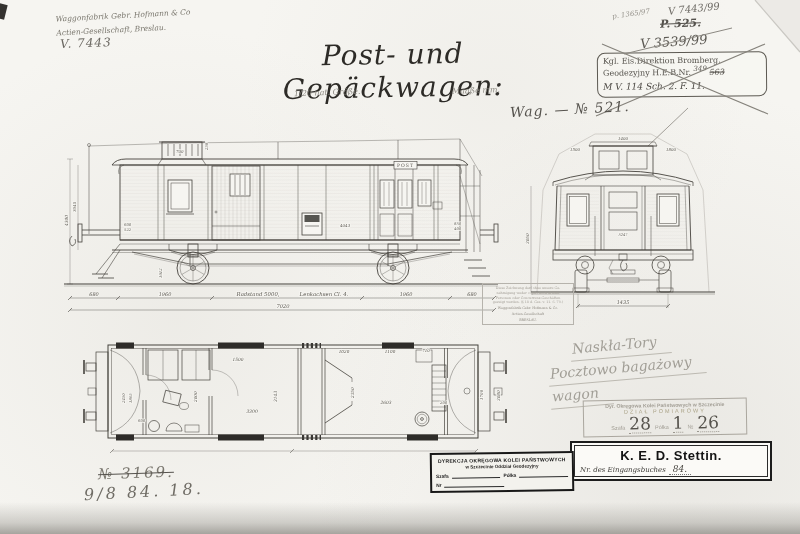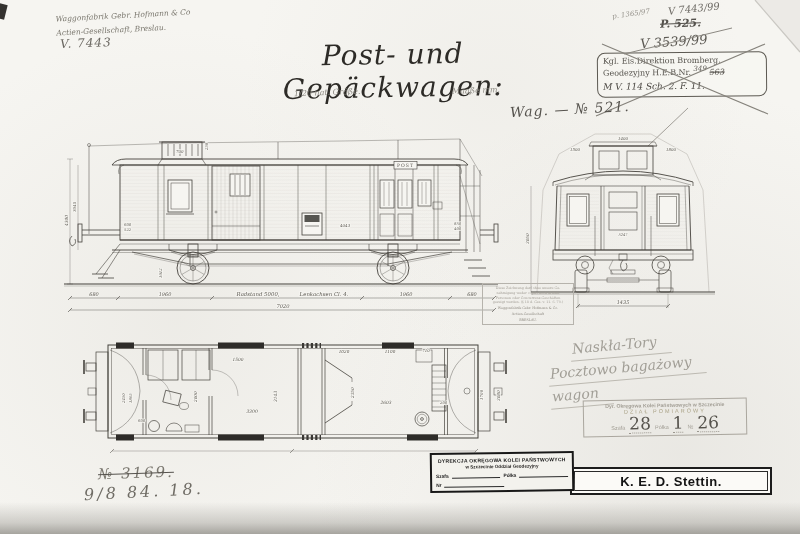--- a/index.html
+++ b/index.html
@@ -35,21 +35,21 @@
   .polish span{display:inline-block;border-bottom:1px solid #bcb9b1;padding:0 14px 1px 2px;}
   .polish .l1{margin-left:24px;}
   .polish .l3{margin-left:0px;}
   .stampP{left:583px;top:399px;width:154px;border:1px solid #aaa69e;padding:2px 4px;
     color:#a39f96;text-align:center;transform:rotate(-1deg);font-family:"Liberation Sans",sans-serif;}
   .stampP .p1{font-size:5.2px;font-weight:bold;}
   .stampP .p2{font-size:5.5px;letter-spacing:2px;color:#aca489;}
   .stampP .prow{display:flex;justify-content:center;gap:4px;align-items:baseline;font-size:5.5px;margin-top:1px;}
   .stampP .pv{font-size:17px;color:#56534d;font-family:"DejaVu Serif",serif;border-bottom:1px dotted #9b978f;line-height:1;}
   .stampK{left:570px;top:441px;width:182px;background:#fbfaf7;border:2.5px solid #1c1c1c;
-    box-shadow:inset 0 0 0 2px #fbfaf7, inset 0 0 0 3px #2a2a2a;padding:5px 8px 4px;margin-top:26px;}
+    box-shadow:inset 0 0 0 2px #fbfaf7, inset 0 0 0 3px #2a2a2a;padding:5px 8px 4px;}
   .stampK .kt{font-family:"Liberation Sans",sans-serif;font-weight:bold;font-size:13px;color:#141414;text-align:center;letter-spacing:.5px;}
   .krow{display:flex;align-items:baseline;gap:3px;font-size:7px;font-style:italic;color:#3a3834;margin-top:2px;}
   .kval{font-size:9px;color:#4b4843;border-bottom:1px dotted #777;line-height:1;padding:0 4px;}
   .stampG{left:430px;top:452px;width:132px;border:2px solid #181818;padding:3px 4px;background:#f3f2ed;
     font-family:"Liberation Sans",sans-serif;color:#161616;transform:rotate(-.8deg);}
   .stampG .g1{font-size:5px;font-weight:bold;text-align:center;letter-spacing:.3px;}
   .stampG .g2{font-size:4.6px;font-weight:bold;text-align:center;color:#2c2a28;margin-top:.5px;}
   .grow{display:flex;align-items:flex-end;gap:3px;font-size:4.8px;font-weight:bold;margin-top:3px;}
   .gline{flex:1;border-bottom:1px solid #2a2a2a;height:5px;}
   .fnote1{left:98px;top:464px;font-size:15px;color:#7a776f;transform:rotate(-2deg);letter-spacing:2px;}
@@ -519,20 +519,24 @@
       <span class="pv">28</span>
       <span>Półka</span>
       <span class="pv">1</span>
       <span>№</span>
       <span class="pv">26</span>
     </div>
   </div>
 
   <div class="abs stampK">
     <div class="kt">K. E. D. Stettin.</div>
+    <div class="krow">
+      <span>Nr. des Eingangsbuches</span>
+      <span class="kval">84.</span>
+    </div>
   </div>
 
   <div class="abs stampG">
     <div class="g1">DYREKCJA OKRĘGOWA KOLEI PAŃSTWOWYCH</div>
     <div class="g2">w Szczecinie Oddział Geodezyjny</div>
     <div class="grow">
       <span>Szafa</span>
       <span class="gline"></span>
       <span>Półka</span>
       <span class="gline"></span>

